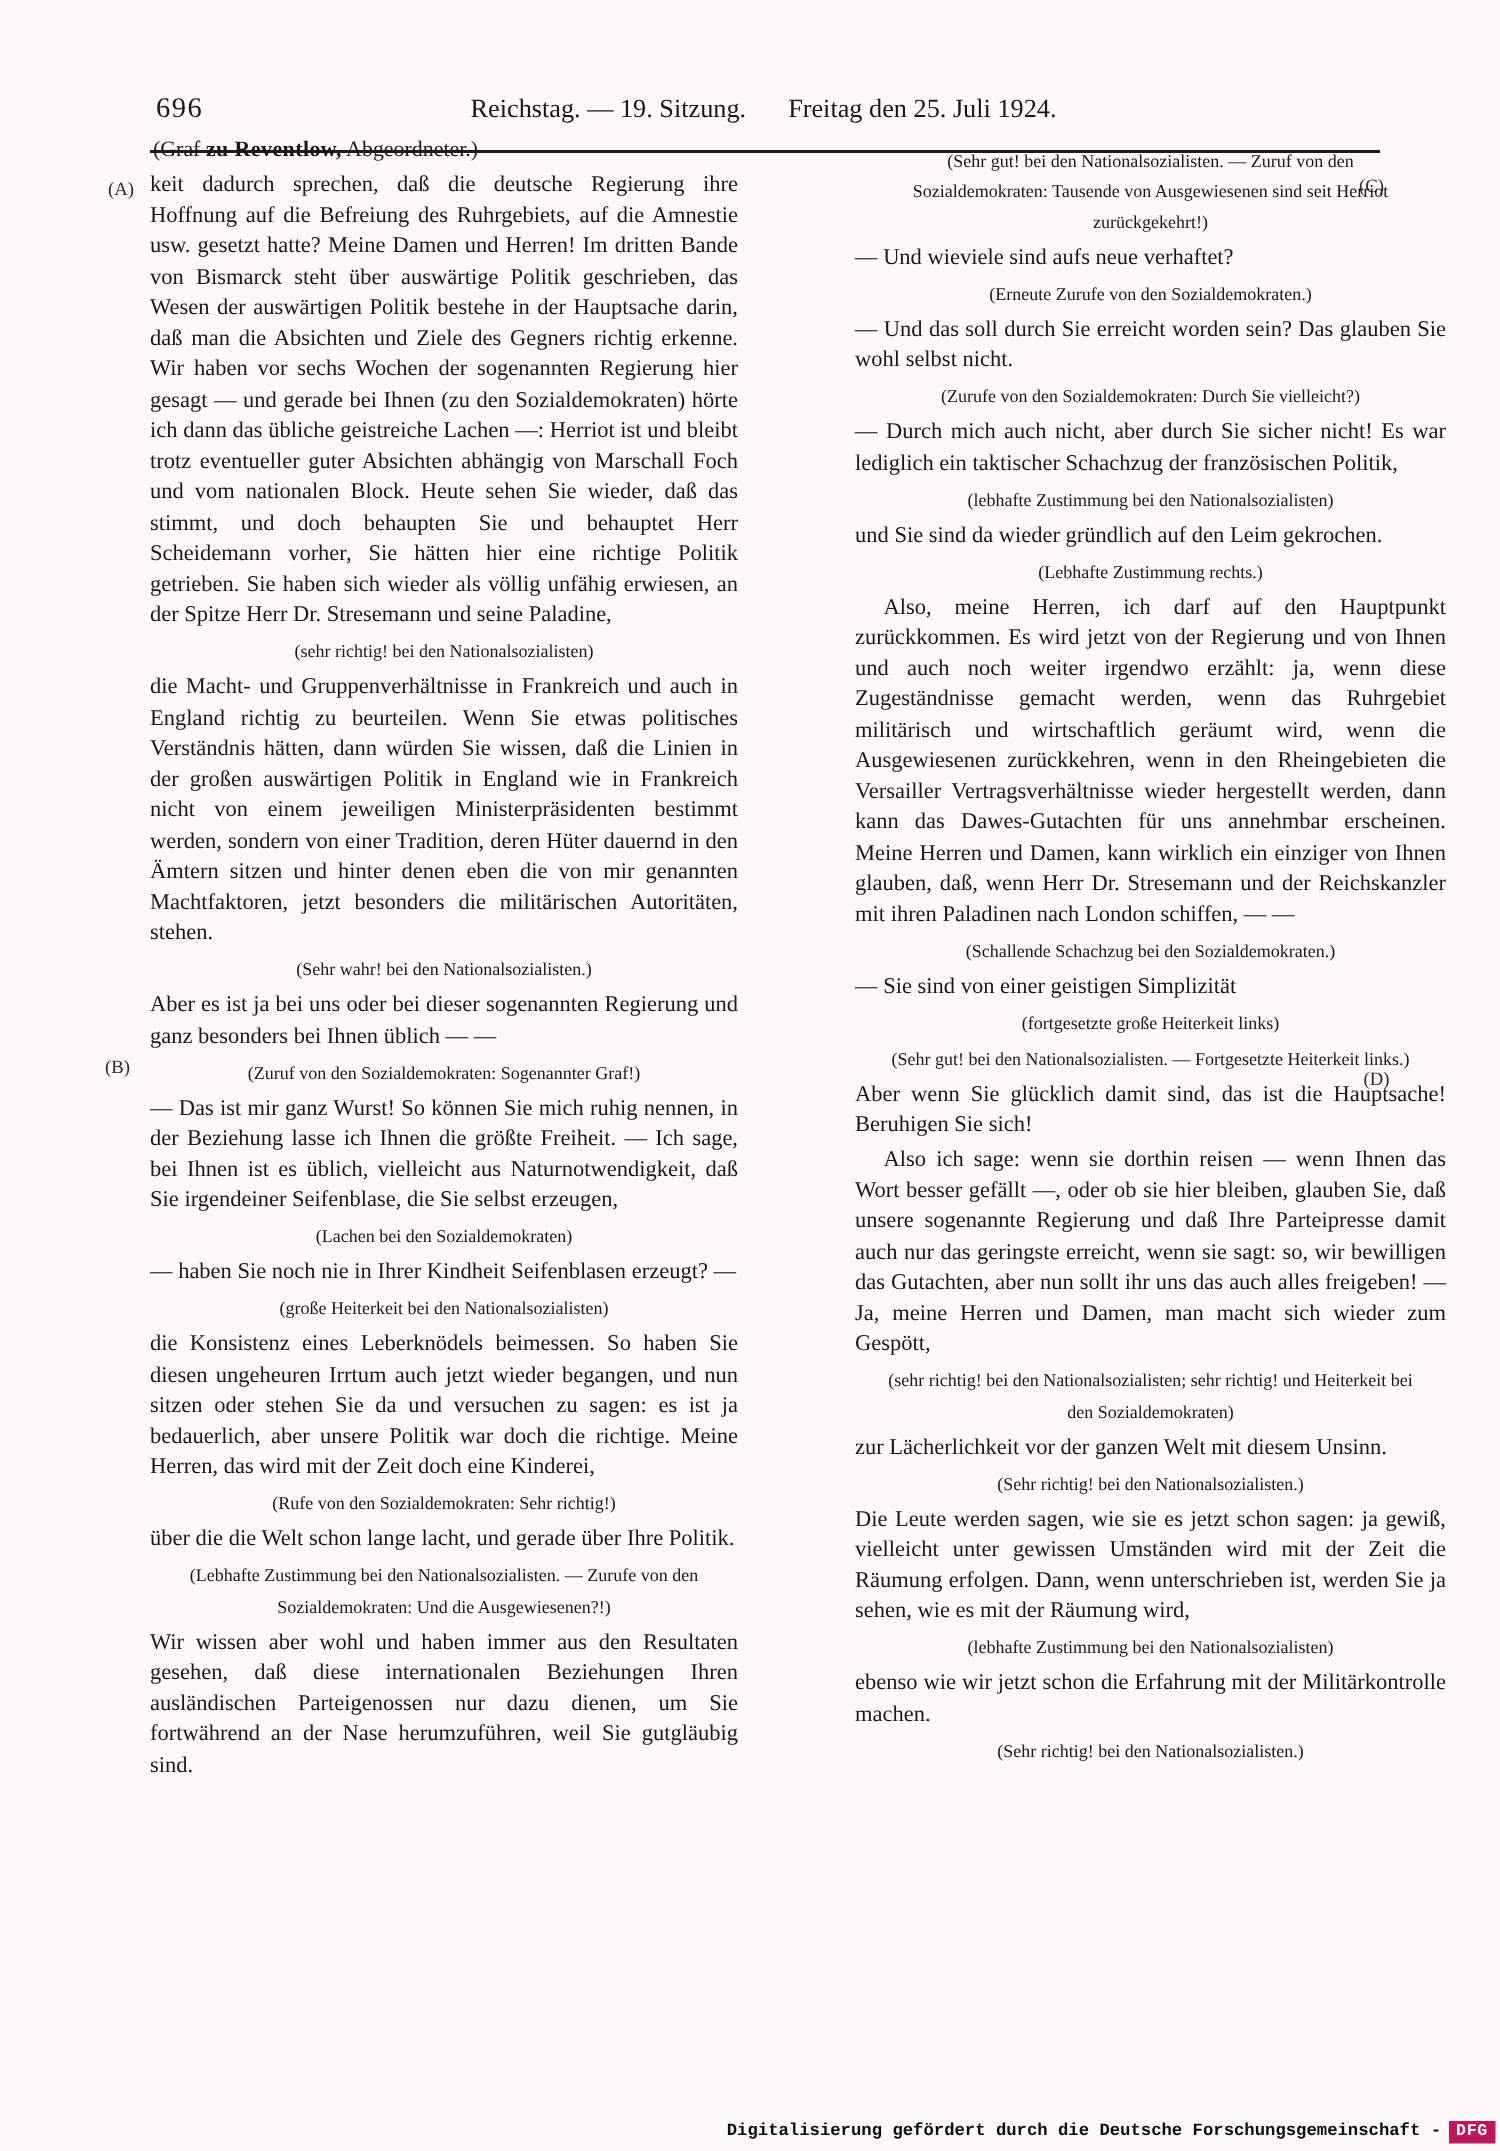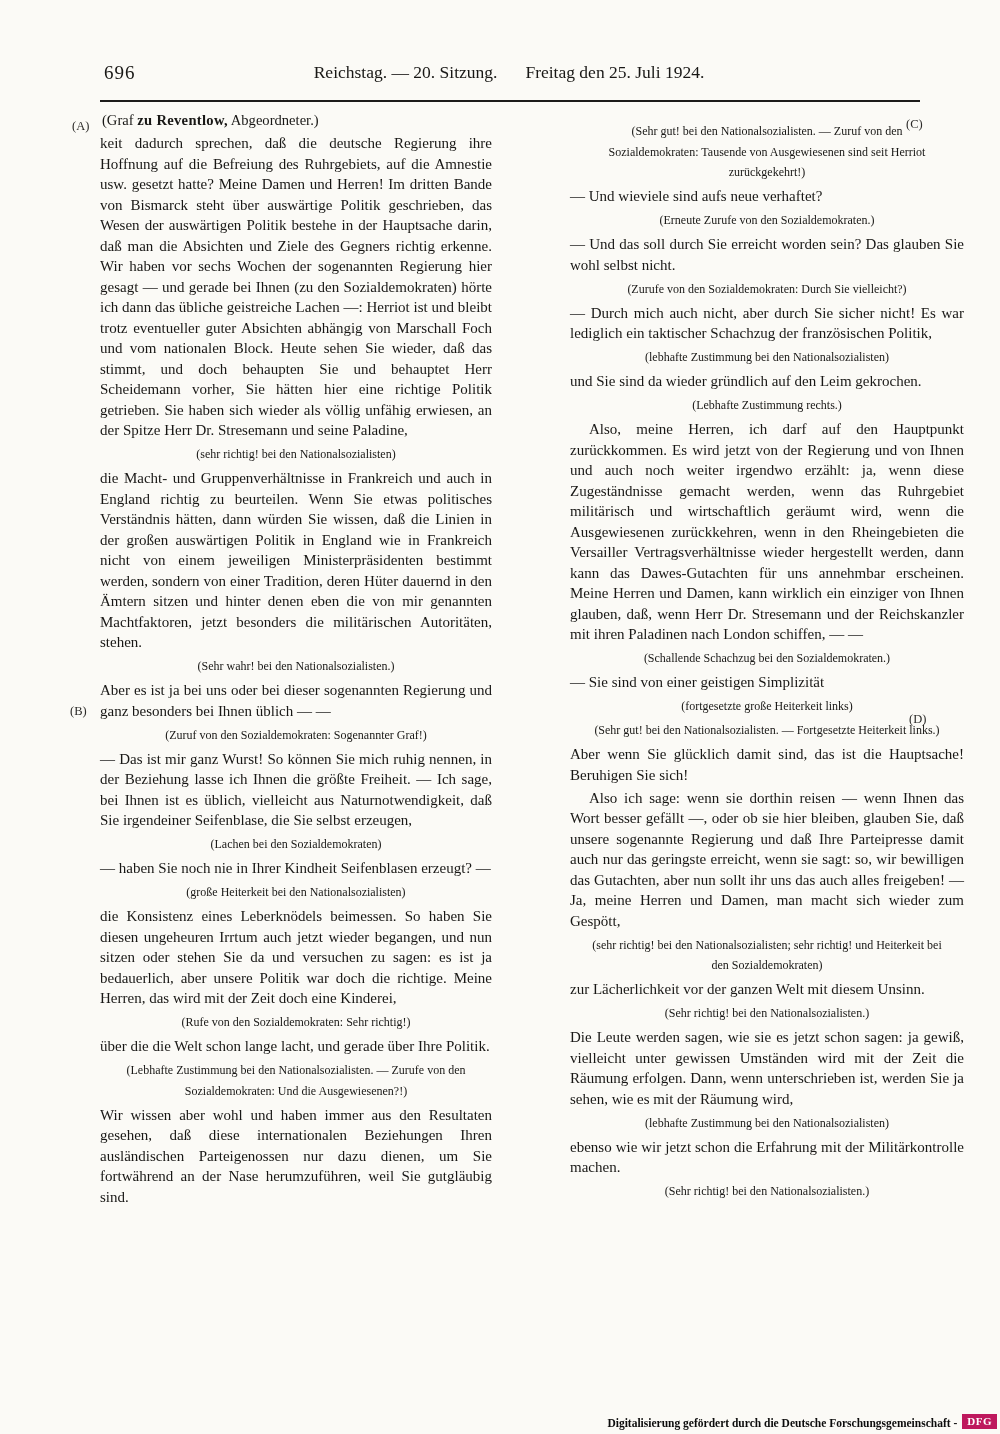--- a/index.html
+++ b/index.html
@@ -16,50 +16,50 @@
   .headcenter{position:absolute;left:0;right:0;top:2px;text-align:center;font-size:17.5px;white-space:nowrap;}
   .headgap{display:inline-block;width:28px;}
   .header-rule{position:absolute;top:100px;left:100px;right:80px;border-top:2px solid #1d1c1a;}
   
   .margin-label{position:absolute;font-size:12.5px;color:#2b2a28;}
   .ml-a{left:72px;top:119px;}
   .ml-b{left:70px;top:704px;}
   .ml-c{left:906px;top:117px;}
   .ml-d{left:909px;top:712px;}
   
-  .content{position:absolute;top:111px;left:100px;width:812px;display:flex;align-items:center;gap:27px;}
+  .content{position:absolute;top:91px;left:100px;width:812px;display:flex;align-items:flex-start;gap:27px;}
   .col{flex:0 0 auto;}
   .col-left{width:392px;}
   .col-right{width:394px;padding-top:2px;}
   .divider{width:1px;background:#35332f;margin:4px 11px 0 13px;}
   .speaker-line{font-size:14.6px;line-height:19px;margin:0 0 3px 2px;}
   .speaker-line b{letter-spacing:.3px;}
   .paragraph{font-size:15px;line-height:20.5px;text-align:justify;margin:2.5px 0;}
   .paragraph.indent{text-indent:19px;}
   .interjection{font-size:12px;line-height:20.5px;text-align:center;margin:3.5px 0;padding:0 22px;}
   
   .footer{
     position:absolute;right:3px;bottom:5px;
-    font-family:Liberation Serif, serif;
+    font-family:Liberation Mono, monospace;
     font-size:11.5px;font-weight:bold;color:#0c0c0c;
-    display:flex;align-items:flex-end;gap:5px;
+    display:flex;align-items:flex-start;gap:5px;
   }
   .dfg-logo{
     color:#ffffff;padding:1px 5px 2px 5px;font-size:11px;font-weight:bold;
     letter-spacing:.5px;
   }
 </style>
 </head>
 <body>
 
 <div class="page">
 
   <div class="header">
     <span class="pagenum">696</span>
-    <span class="headcenter"><span>Reichstag. — 20. Sitzung.</span><span class="headgap"></span><span>Freitag den 25. Juli 1924.</span></span>
+    <span class="headcenter"><span>Reichstag. — 19. Sitzung.</span><span class="headgap"></span><span>Freitag den 25. Juli 1924.</span></span>
   </div>
   <div class="header-rule"></div>
 
   <span class="margin-label ml-a">(A)</span>
   <span class="margin-label ml-b">(B)</span>
   <span class="margin-label ml-c">(C)</span>
   <span class="margin-label ml-d">(D)</span>
 
   <div class="content">
     <div class="col col-left">

